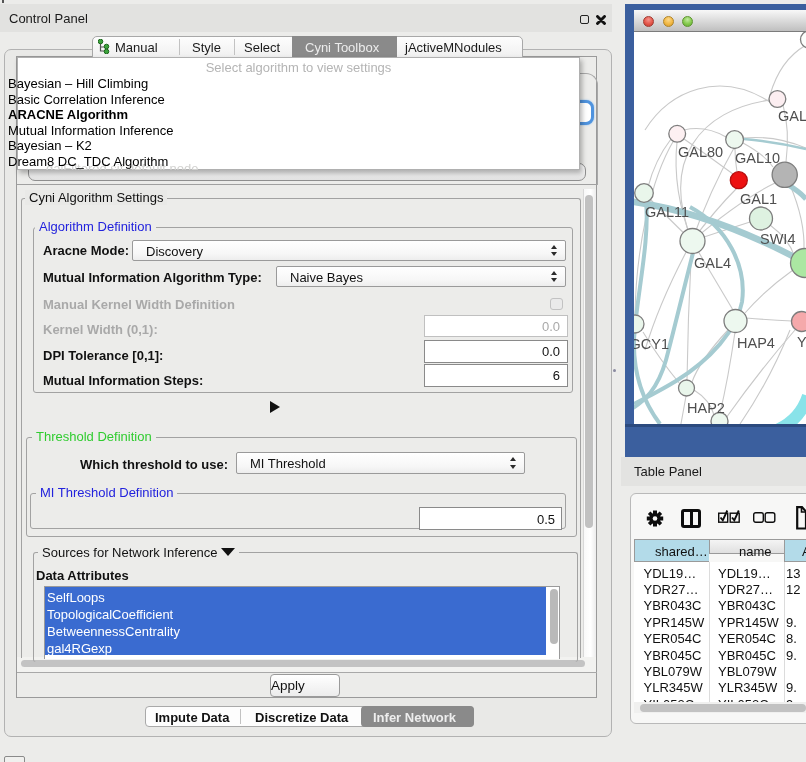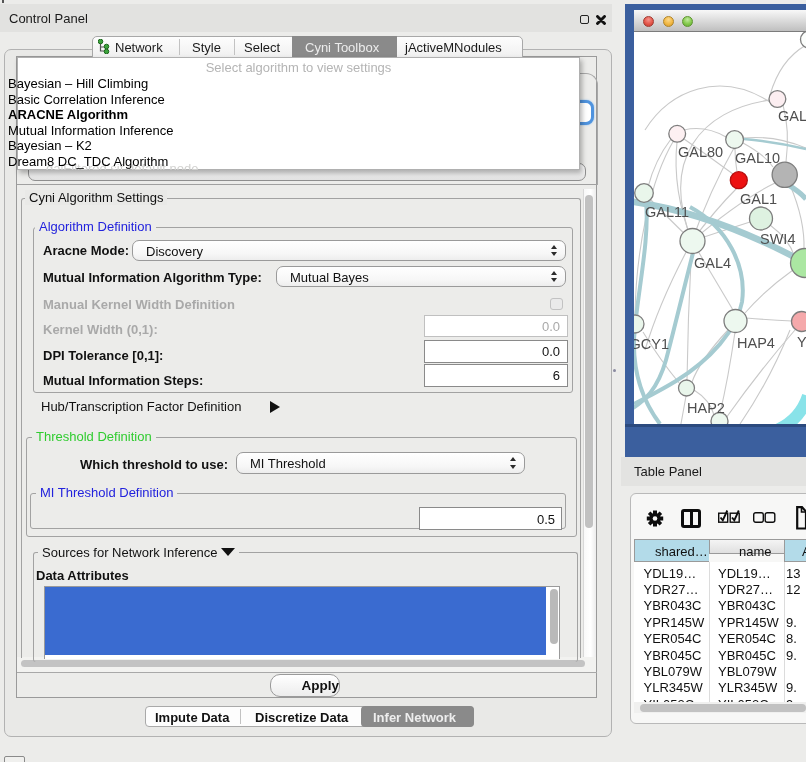--- a/index.html
+++ b/index.html
@@ -1,19 +1,19 @@
 <!DOCTYPE html>
 <html><head><meta charset="utf-8"><style>
 *{margin:0;padding:0;box-sizing:border-box}
 html,body{width:806px;height:762px;background:#ececea;font-family:"Liberation Sans",sans-serif;overflow:hidden}
 #root{position:relative;width:806px;height:762px;font-size:13px;color:#111}
 .abs{position:absolute}
 .b{font-weight:bold}
 .gray{color:#a9a9a9}
-.combo{position:absolute;background:linear-gradient(#ffffff,#f7f7f7 65%,#ededed);border:1px solid #9a9a9a;border-radius:7px}
+.combo{position:absolute;background:linear-gradient(#ffffff,#f7f7f7 65%,#ededed);border:1px solid #9a9a9a;border-radius:2px}
 .combo .ctext{position:absolute;left:13px;top:3px;font-size:13px;color:#111}
 .carr{position:absolute;right:8px;width:0;height:0;border-left:3.5px solid transparent;border-right:3.5px solid transparent}
 .cup{top:4px;border-bottom:4.5px solid #2b2b2b}
 .cdn{bottom:4px;border-top:4.5px solid #2b2b2b}
 .field{position:absolute;background:#fff;font-size:13px;text-align:right}
 .field span{position:absolute;right:7px;top:3px}
 .grp{position:absolute;border:1px solid #a2a2a2;border-radius:3px}
 .glabel{position:absolute;top:-8px;background:#ececea;padding:0 4px;font-size:13px;white-space:nowrap}
 </style></head><body>
 <div id="root">
@@ -35,21 +35,21 @@
 <div class="abs" style="left:292px;top:36px;width:105px;height:22px;background:#8a8a8a"></div>
 <div class="abs" style="left:179px;top:39px;width:1px;height:16px;background:#c2c2c2"></div>
 <div class="abs" style="left:234px;top:39px;width:1px;height:16px;background:#c2c2c2"></div>
 
 <svg class="abs" style="left:98px;top:39px" width="12" height="15" viewBox="0 0 12 15">
 <path d="M2.5 4 L2.5 12 L7 12 M2.5 8 L7 8" stroke="#555" stroke-width="1.2" fill="none"></path>
 <circle cx="2.5" cy="2.5" r="2.3" fill="#3da43d" stroke="#1c681c"></circle>
 <circle cx="8.5" cy="7.5" r="2.3" fill="#3da43d" stroke="#1c681c"></circle>
 <circle cx="8.5" cy="12.5" r="2.3" fill="#3da43d" stroke="#1c681c"></circle>
 </svg>
-<div class="abs" style="left:115px;top:40px;font-size:13px;color:#1a1a1a">Network</div>
+<div class="abs" style="left:115px;top:40px;font-size:13px;color:#1a1a1a">Manual</div>
 <div class="abs" style="left:192px;top:40px;font-size:13px;color:#1a1a1a">Style</div>
 <div class="abs" style="left:244px;top:40px;font-size:13px;color:#1a1a1a">Select</div>
 <div class="abs" style="left:305px;top:40px;font-size:13px;color:#ececec">Cyni Toolbox</div>
 <div class="abs" style="left:405px;top:40px;font-size:13px;color:#1a1a1a">jActiveMNodules</div>
 
 <div class="abs" style="left:30px;top:73px;width:568px;height:112px;border-top:1.5px solid #a8a8a8;border-right:1.5px solid #a8a8a8;border-radius:0 12px 0 0"></div>
 <div class="abs" style="left:27px;top:100px;width:567px;height:25px;border:3px solid #4f93de;border-radius:8px;background:#fff;box-shadow:0 0 2px #86b9ea"></div>
 <div class="abs" style="left:28px;top:163px;width:558px;height:18px;background:linear-gradient(#ffffff,#e2e2e2);border:1px solid #8f8f8f;border-radius:7px"></div>
 <div class="abs" style="left:17px;top:184px;width:580px;height:1px;background:#a0a0a0"></div>
 
@@ -67,21 +67,21 @@
 
 <div class="abs b" style="left:43px;top:243px">Aracne Mode:</div>
 <div class="combo" style="left:132px;top:240px;width:434px;height:21px">
       <span class="ctext">Discovery</span>
       <span class="carr cup"></span>
       <span class="carr cdn"></span>
     </div>
 
 <div class="abs b" style="left:43px;top:270px">Mutual Information Algorithm Type:</div>
 <div class="combo" style="left:276px;top:266px;width:290px;height:21px">
-      <span class="ctext">Mutual Bayes</span>
+      <span class="ctext">Naive Bayes</span>
       <span class="carr cup"></span>
       <span class="carr cdn"></span>
     </div>
 
 <div class="abs b gray" style="left:43px;top:297px">Manual Kernel Width Definition</div>
 <div class="abs" style="left:550px;top:298px;width:13px;height:12px;background:#eaeaea;border:1px solid #c2c2c2;border-radius:3px"></div>
 
 <div class="abs b gray" style="left:43px;top:322px">Kernel Width (0,1):</div>
 <div class="field" style="left:424px;top:315px;width:144px;height:22px;border:1px solid #c0c0c0">
       <span class="gray">0.0</span>
@@ -90,21 +90,20 @@
 <div class="abs b" style="left:43px;top:348px">DPI Tolerance [0,1]:</div>
 <div class="field" style="left:424px;top:340px;width:144px;height:23px;border:1px solid #8a8a8a">
       <span>0.0</span>
     </div>
 
 <div class="abs b" style="left:43px;top:373px">Mutual Information Steps:</div>
 <div class="field" style="left:424px;top:364px;width:144px;height:23px;border:1px solid #8a8a8a">
       <span>6</span>
     </div>
 
-<div class="abs" style="left:41px;top:399px">Hub/Transcription Factor Definition</div>
 <div class="abs" style="left:270px;top:400.5px;width:0;height:0;border-top:6.5px solid transparent;border-bottom:6.5px solid transparent;border-left:10.5px solid #111"></div>
 
 <div class="grp" style="left:26px;top:437px;width:551px;height:100px"></div>
 <div class="glabel" style="left:32px;top:429px;color:#30cc30">Threshold Definition</div>
 
 <div class="abs b" style="left:80px;top:457px">Which threshold to use:</div>
 <div class="combo" style="left:236px;top:452px;width:289px;height:22px">
       <span class="ctext">MI Threshold</span>
       <span class="carr cup"></span>
       <span class="carr cdn"></span>
@@ -116,30 +115,31 @@
 <div class="field" style="left:419px;top:507px;width:143px;height:23px;border:1px solid #8a8a8a">
       <span style="right:6px;top:4px">0.5</span>
     </div>
 
 <div class="grp" style="left:33px;top:552px;width:545px;height:110px;border-bottom:none"></div>
 <div class="glabel" style="left:38px;top:545px">Sources for Network Inference <span style="display:inline-block;width:0;height:0;border-left:7.5px solid transparent;border-right:7.5px solid transparent;border-top:8px solid #111;vertical-align:1px"></span></div>
 <div class="abs b" style="left:36px;top:568px">Data Attributes</div>
 
 <div class="abs" style="left:44px;top:586px;width:516px;height:73px;background:#fff;border:1px solid #9a9a9a;border-bottom:none"></div>
 <div class="abs" style="left:45px;top:587px;width:501px;height:68px;background:#3a6bd0"></div>
+<div class="abs" style="left:47px;top:589px;font-size:13px;color:#fff;line-height:17px">SelfLoops<br>TopologicalCoefficient<br>BetweennessCentrality<br>gal4RGexp</div>
 <div class="abs" style="left:550px;top:589px;width:8px;height:55px;background:#b9b9b9;border-radius:4px"></div>
 
 <div class="abs" style="left:17px;top:57px;width:563px;height:113px;background:#fff;border:1px solid #b0b0b0;box-shadow:2px 3px 5px rgba(0,0,0,0.3)"></div>
 <div class="abs" style="left:17px;top:57px;width:563px;height:113px;overflow:hidden">
       <span style="position:absolute;left:29px;top:104px;color:#d2d2d0;font-size:13px">galFiltered.sif default node</span>
     </div>
 <div class="abs" style="left:17px;top:60px;width:563px;text-align:center;font-size:13px;color:#b4b4b4">Select algorithm to view settings</div>
 <div class="abs" style="left:8px;top:76px;font-size:13px;line-height:15.6px;color:#000">Bayesian – Hill Climbing<br>Basic Correlation Inference<br><span class="b">ARACNE Algorithm</span><br>Mutual Information Inference<br>Bayesian – K2<br>Dream8 DC_TDC Algorithm</div>
 
-<div class="abs" style="left:270px;top:674px;width:70px;height:23px;background:linear-gradient(#ffffff,#ececec);border:1px solid #9a9a9a;border-radius:10px;text-align:right;font-size:13.5px;font-weight:bold;padding-top:3px">Apply</div>
+<div class="abs" style="left:270px;top:674px;width:70px;height:23px;background:linear-gradient(#ffffff,#ececec);border:1px solid #9a9a9a;border-radius:4px;text-align:left;font-size:13.5px;font-weight:normal;padding-top:3px">Apply</div>
 
 <div class="abs" style="left:145px;top:706px;width:329px;height:21px;background:#fdfdfd;border:1px solid #a9a9a9;border-radius:4px"></div>
 <div class="abs" style="left:361px;top:706px;width:113px;height:21px;background:#8a8a8a;border-radius:4px"></div>
 <div class="abs" style="left:240px;top:709px;width:1px;height:15px;background:#c2c2c2"></div>
 <div class="abs b" style="left:155px;top:710px">Impute Data</div>
 <div class="abs b" style="left:255px;top:710px">Discretize Data</div>
 <div class="abs b" style="left:373px;top:710px;color:#eeeeee">Infer Network</div>
 
 <div class="abs" style="left:4px;top:756px;width:21px;height:12px;background:#f0f0ee;border:1.5px solid #8a8a8a;border-radius:2px"></div>
 

